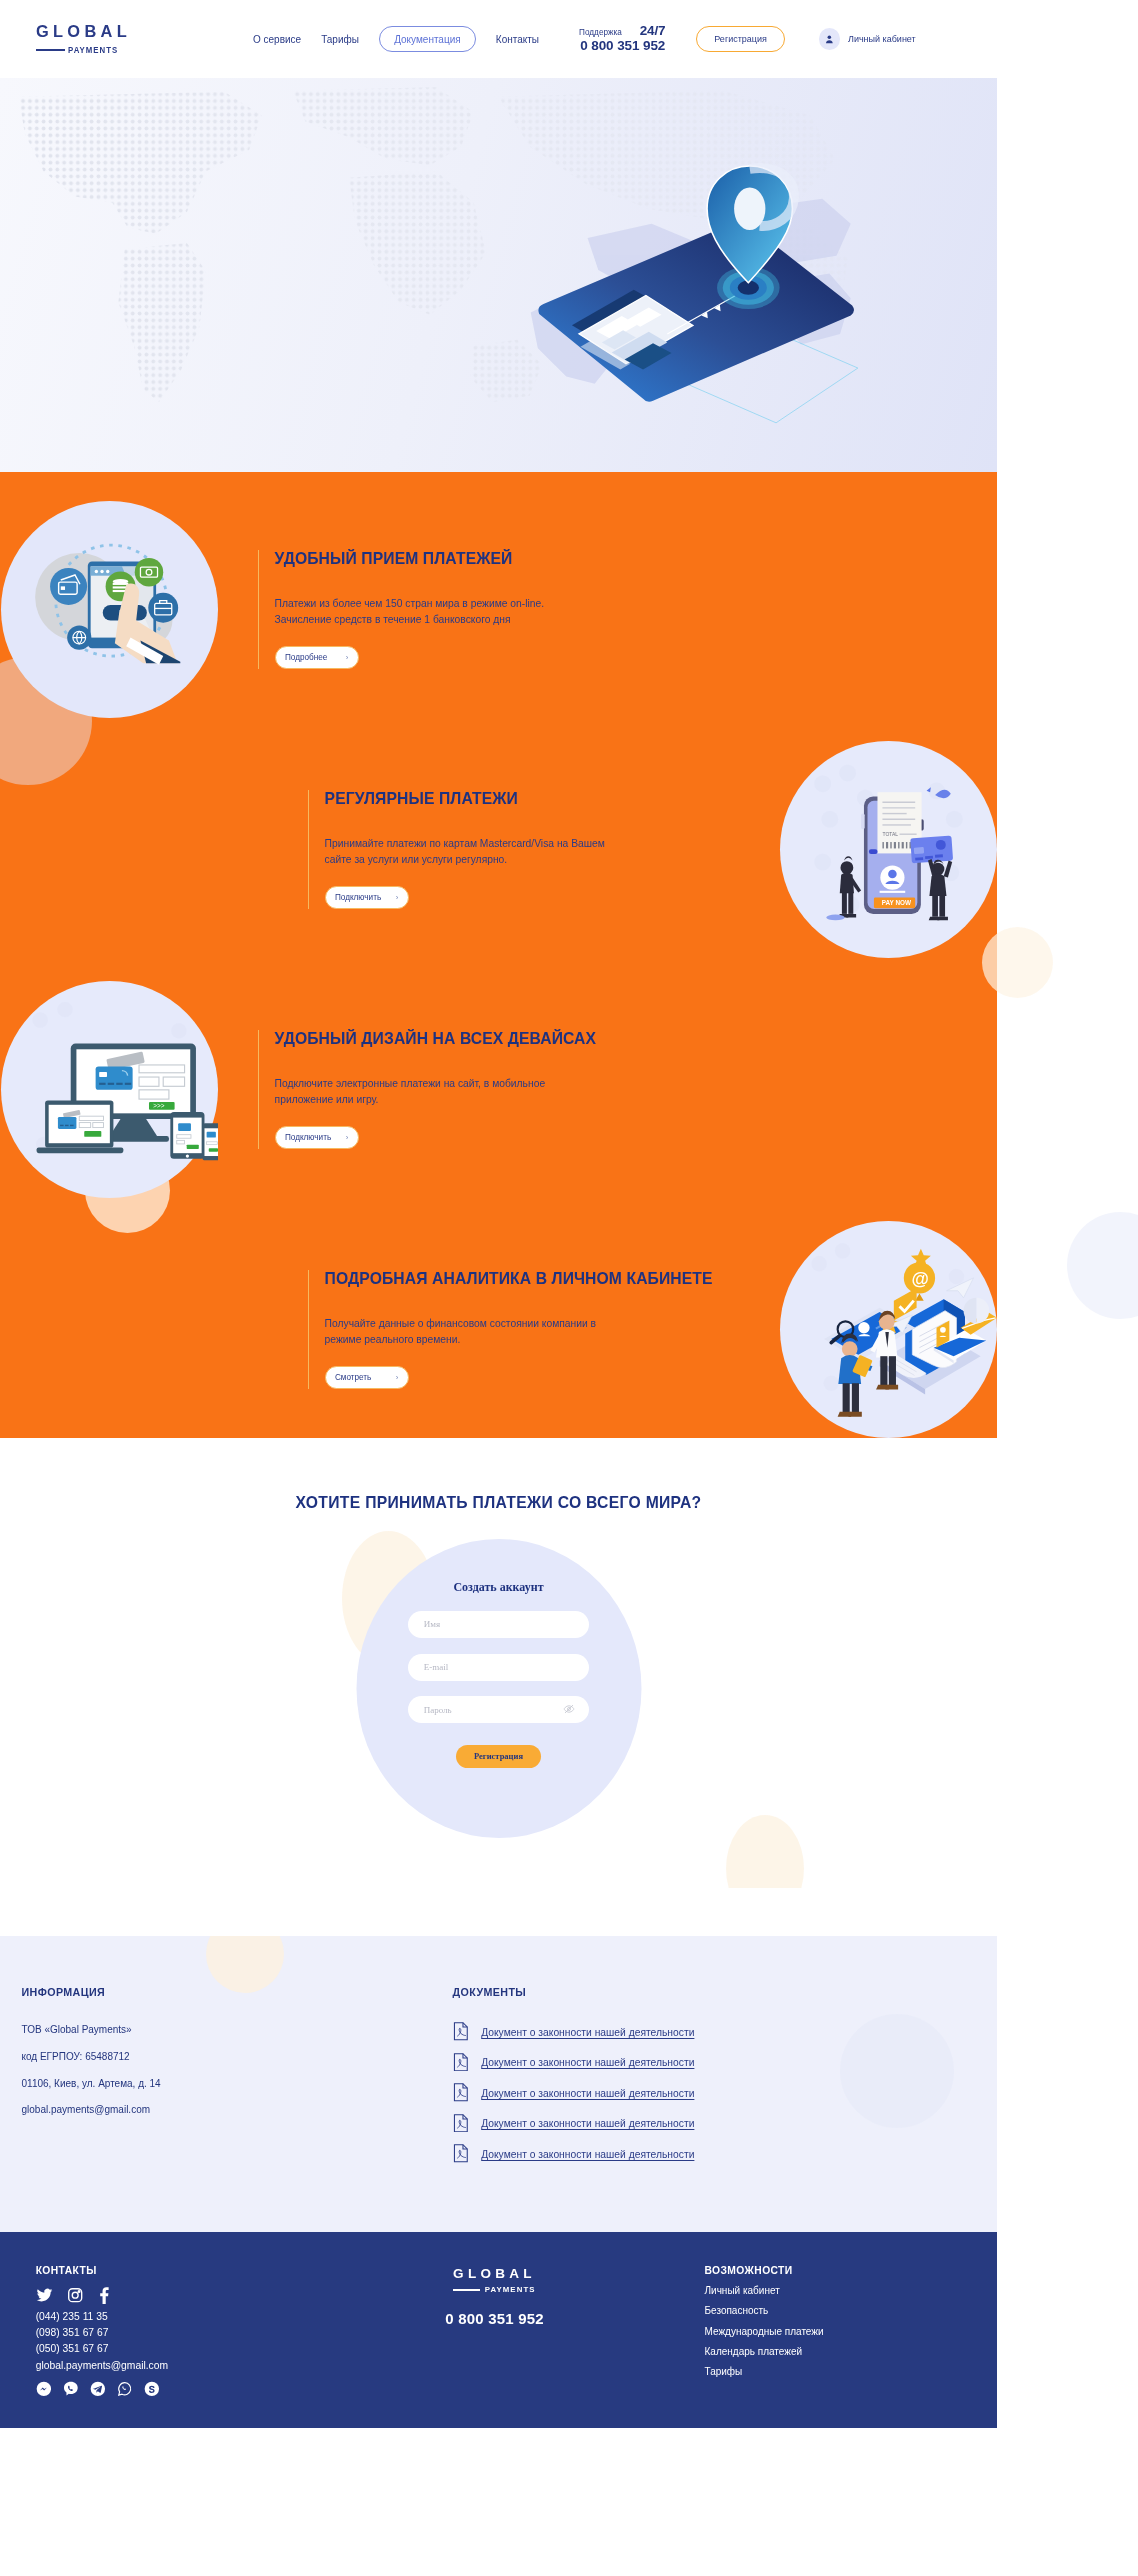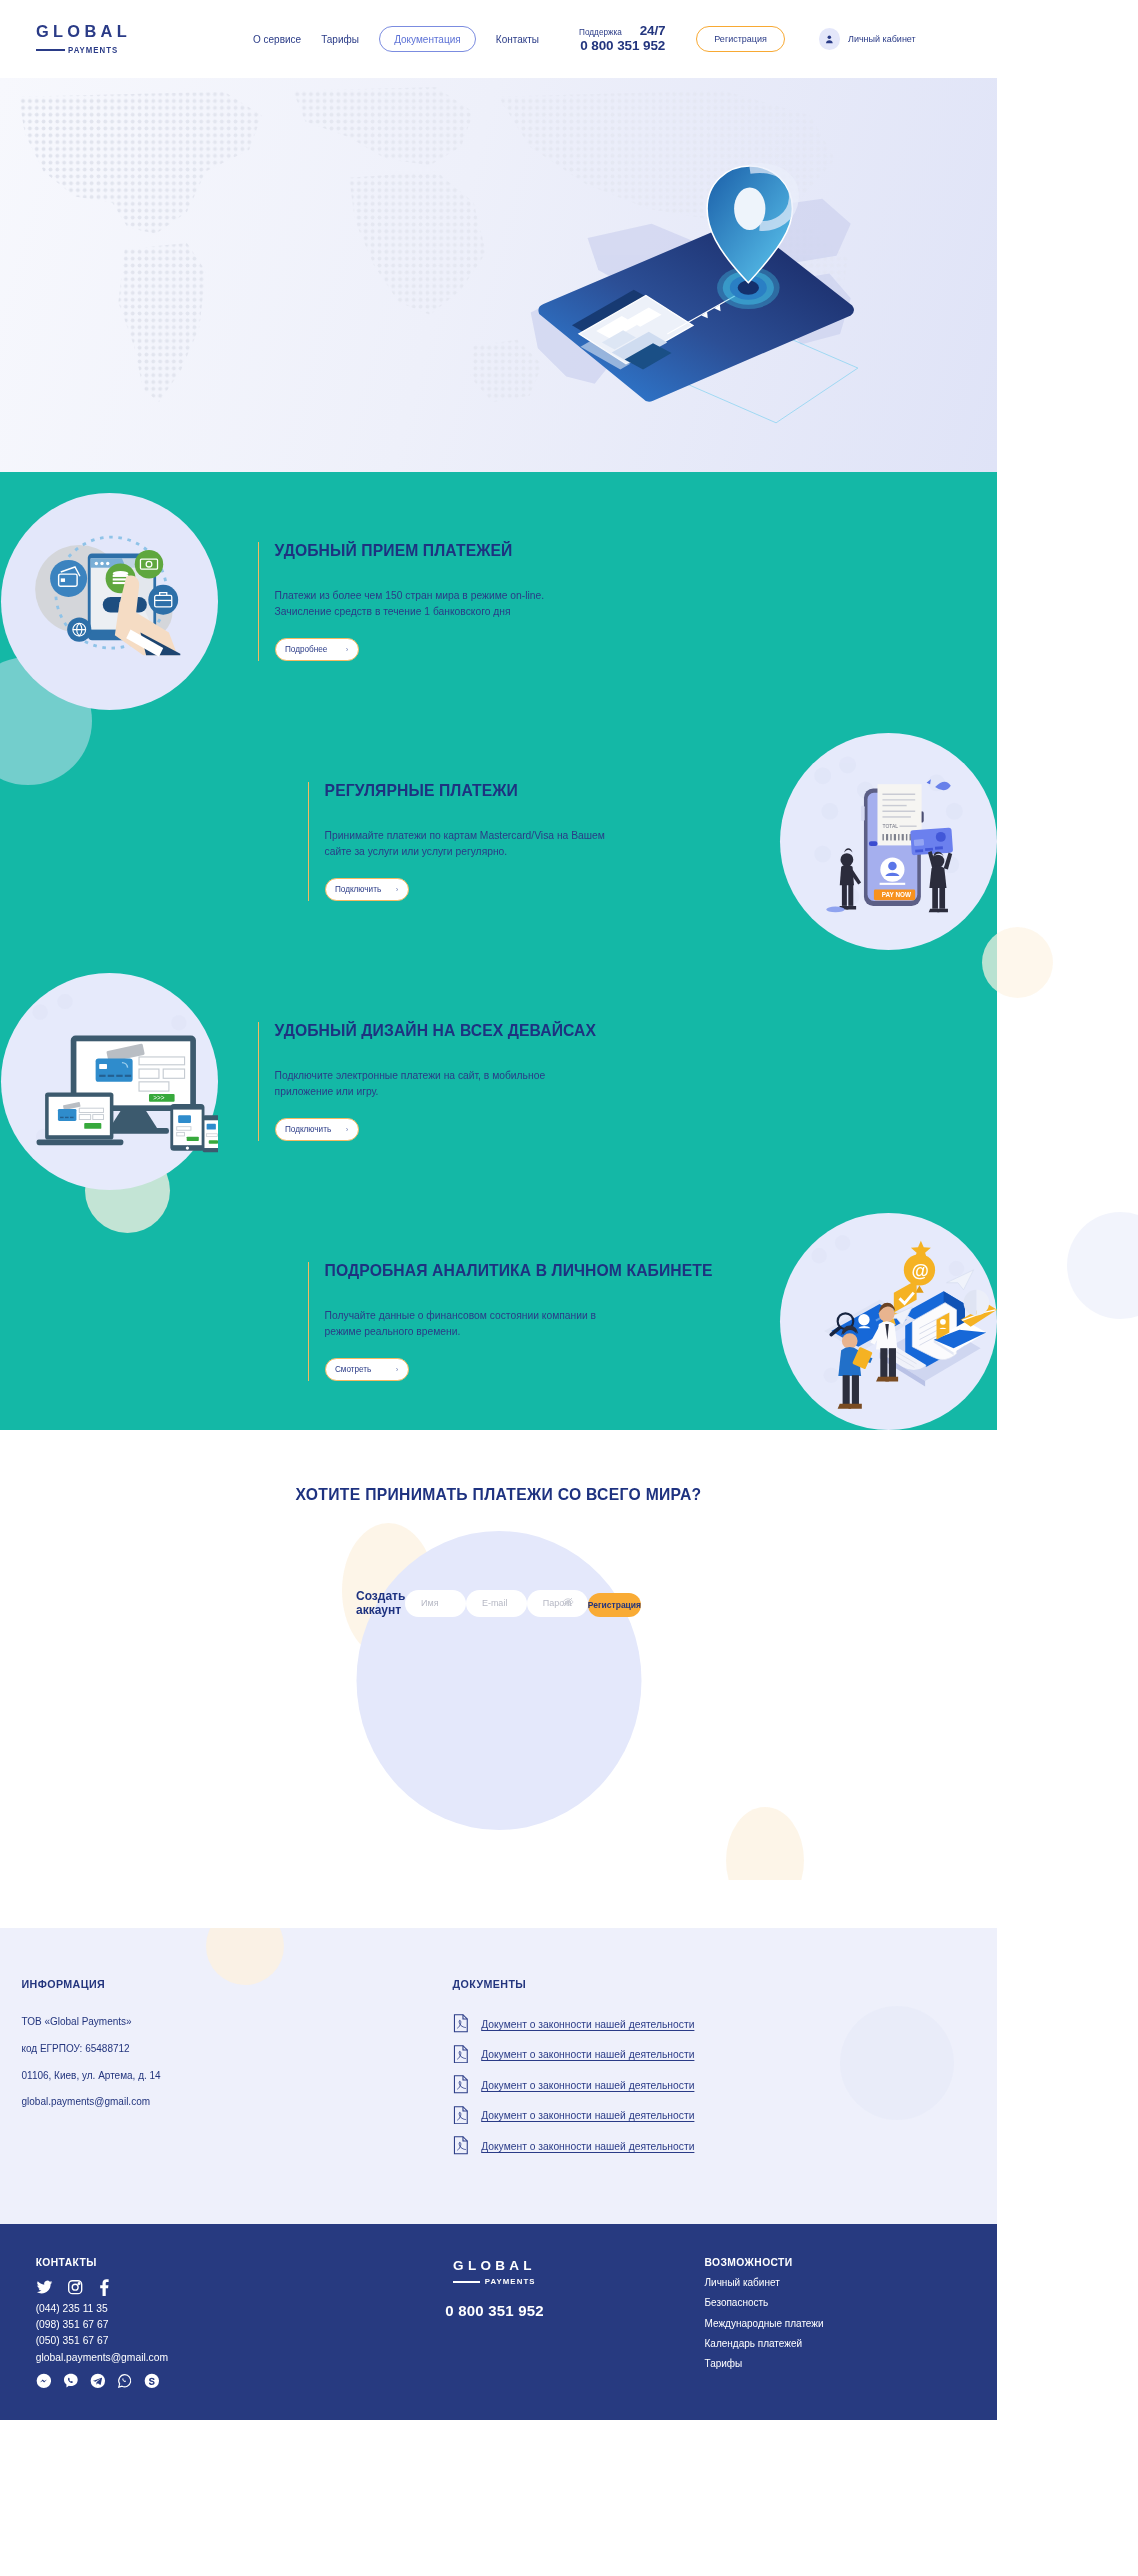--- a/index.html
+++ b/index.html
@@ -132,21 +132,21 @@
     font-family: inherit;
   }
   .hero-art {
     position: absolute;
     right: 68px; top: 21.3px;
     width: 441px; height: 356px;
     z-index: 4;
   }
 
   
-  .features { position: relative; background: #14b8a6; padding-top: 7px; }
+  .features { position: relative; background: #f97316; padding-top: 15px; }
   .feature {
     position: relative;
     width: 996px;
     margin: 0 auto;
     display: flex;
     align-items: center;
   }
   .feature.rev { flex-direction: row-reverse; }
   .f-art { width: 217px; height: 217px; flex: 0 0 217px; position: relative; }
   .f-art .circ {
@@ -225,22 +225,23 @@
     transform: translateX(-50%);
     width: 285px; height: 299px;
     border-radius: 50%;
     background: #e4e8fb;
   }
   .signup-form {
     position: relative;
     z-index: 4;
     padding-top: 41px;
     display: flex;
-    flex-direction: row;
-    align-items: flex-end;
+    flex-direction: column;
+    align-items: center;
+    font-family: Liberation Serif, serif;
   }
   .signup-h {
     font-size: 12px;
     font-weight: bold;
     color: #1e3280;
   }
   .field {
     margin-top: 15.7px;
     width: 181px; height: 27px;
     background: #fff;

